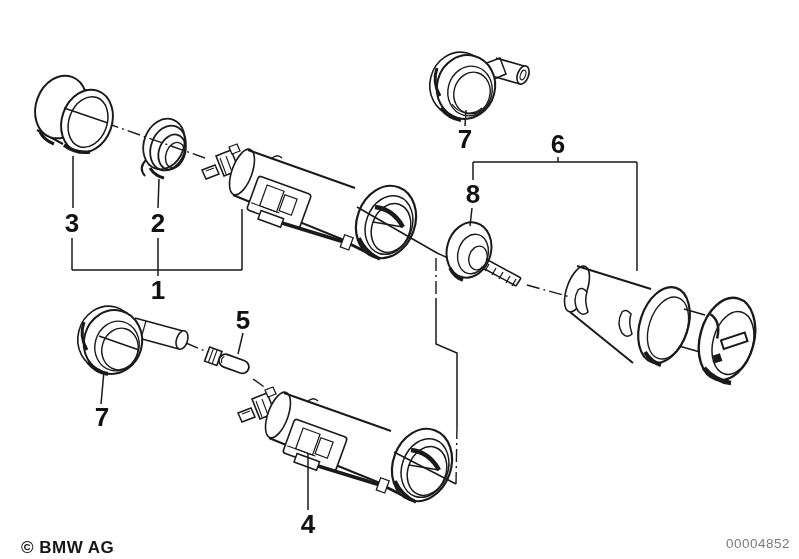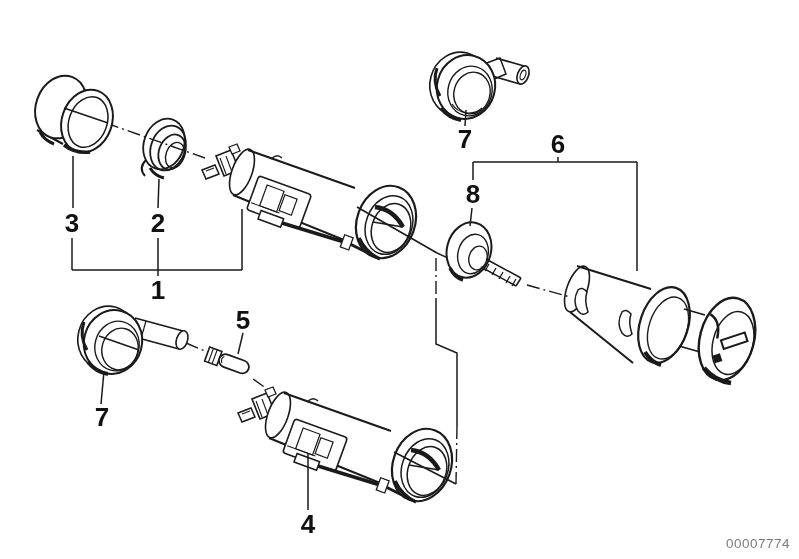--- a/index.html
+++ b/index.html
@@ -211,15 +211,16 @@
         <text x="158" y="290" class="callout">1</text>
         <text x="243" y="320" class="callout">5</text>
         <text x="465" y="139" class="callout">7</text>
         <text x="558" y="144" class="callout">6</text>
         <text x="473" y="194" class="callout">8</text>
         <text x="102" y="417" class="callout">7</text>
         <text x="308" y="524" class="callout">4</text>
       </g>
 </svg>
 
-<div class="imgnum">00007774</div>
+<div class="copyright">© BMW AG</div>
+<div class="imgnum">00004852</div>
 
 </div>
 
 </body></html>

